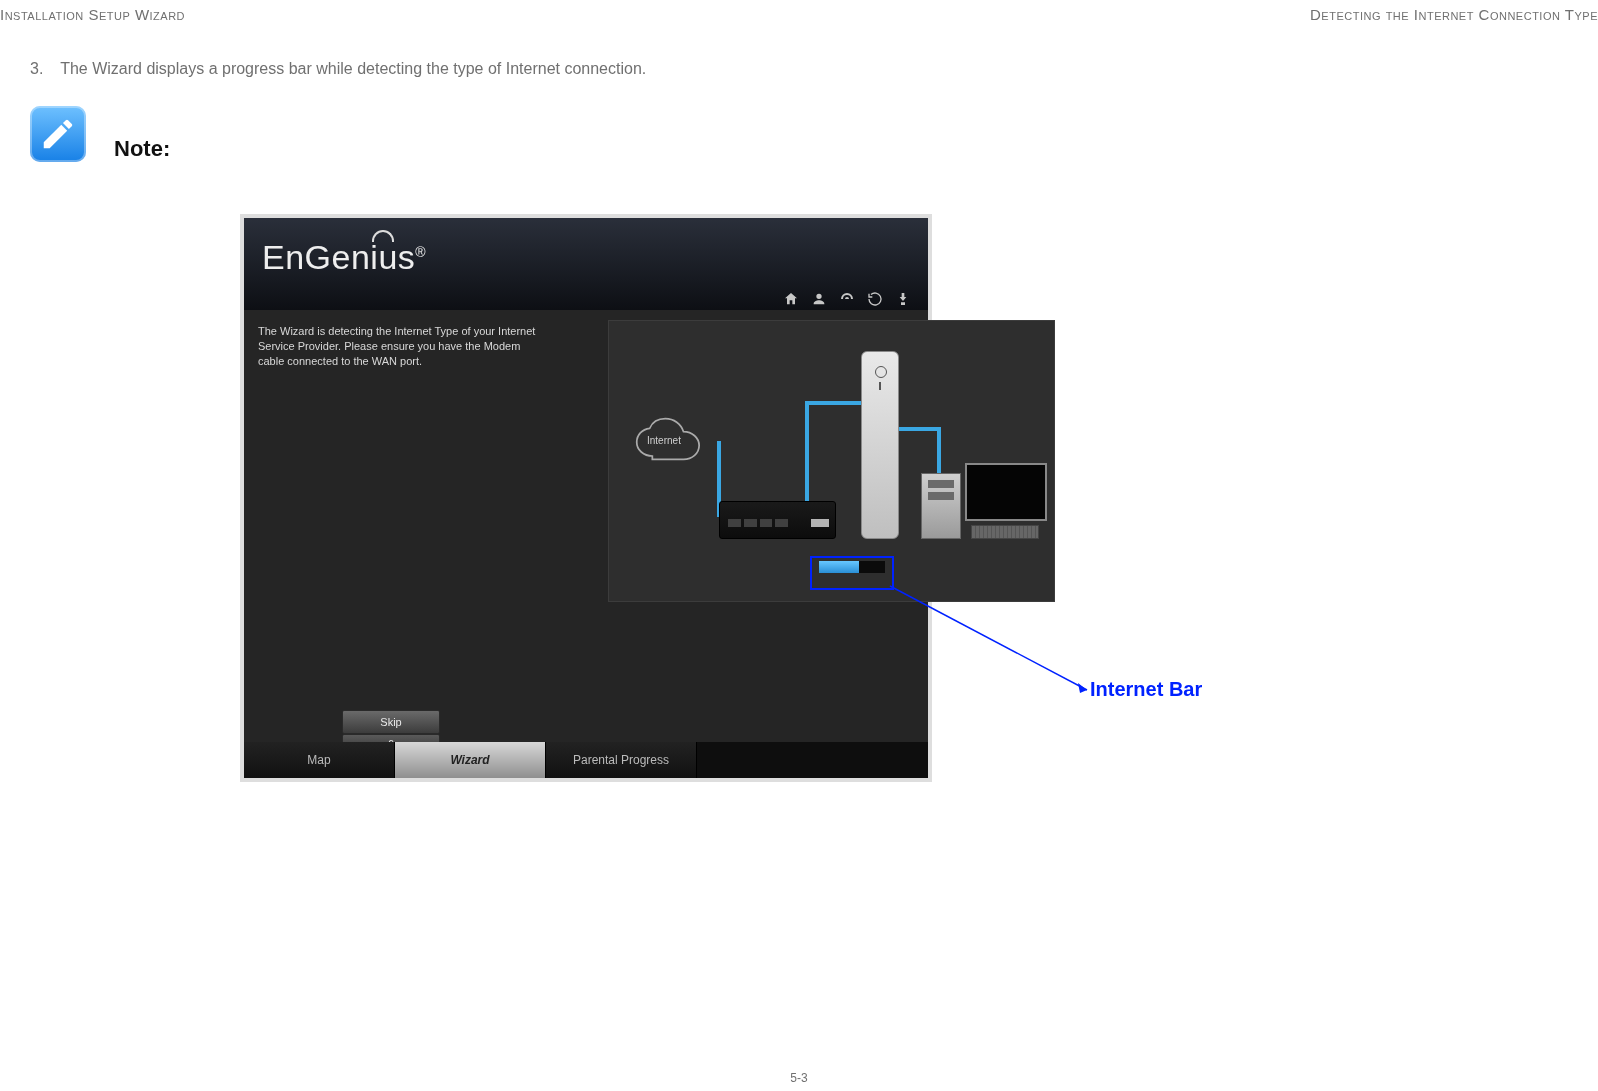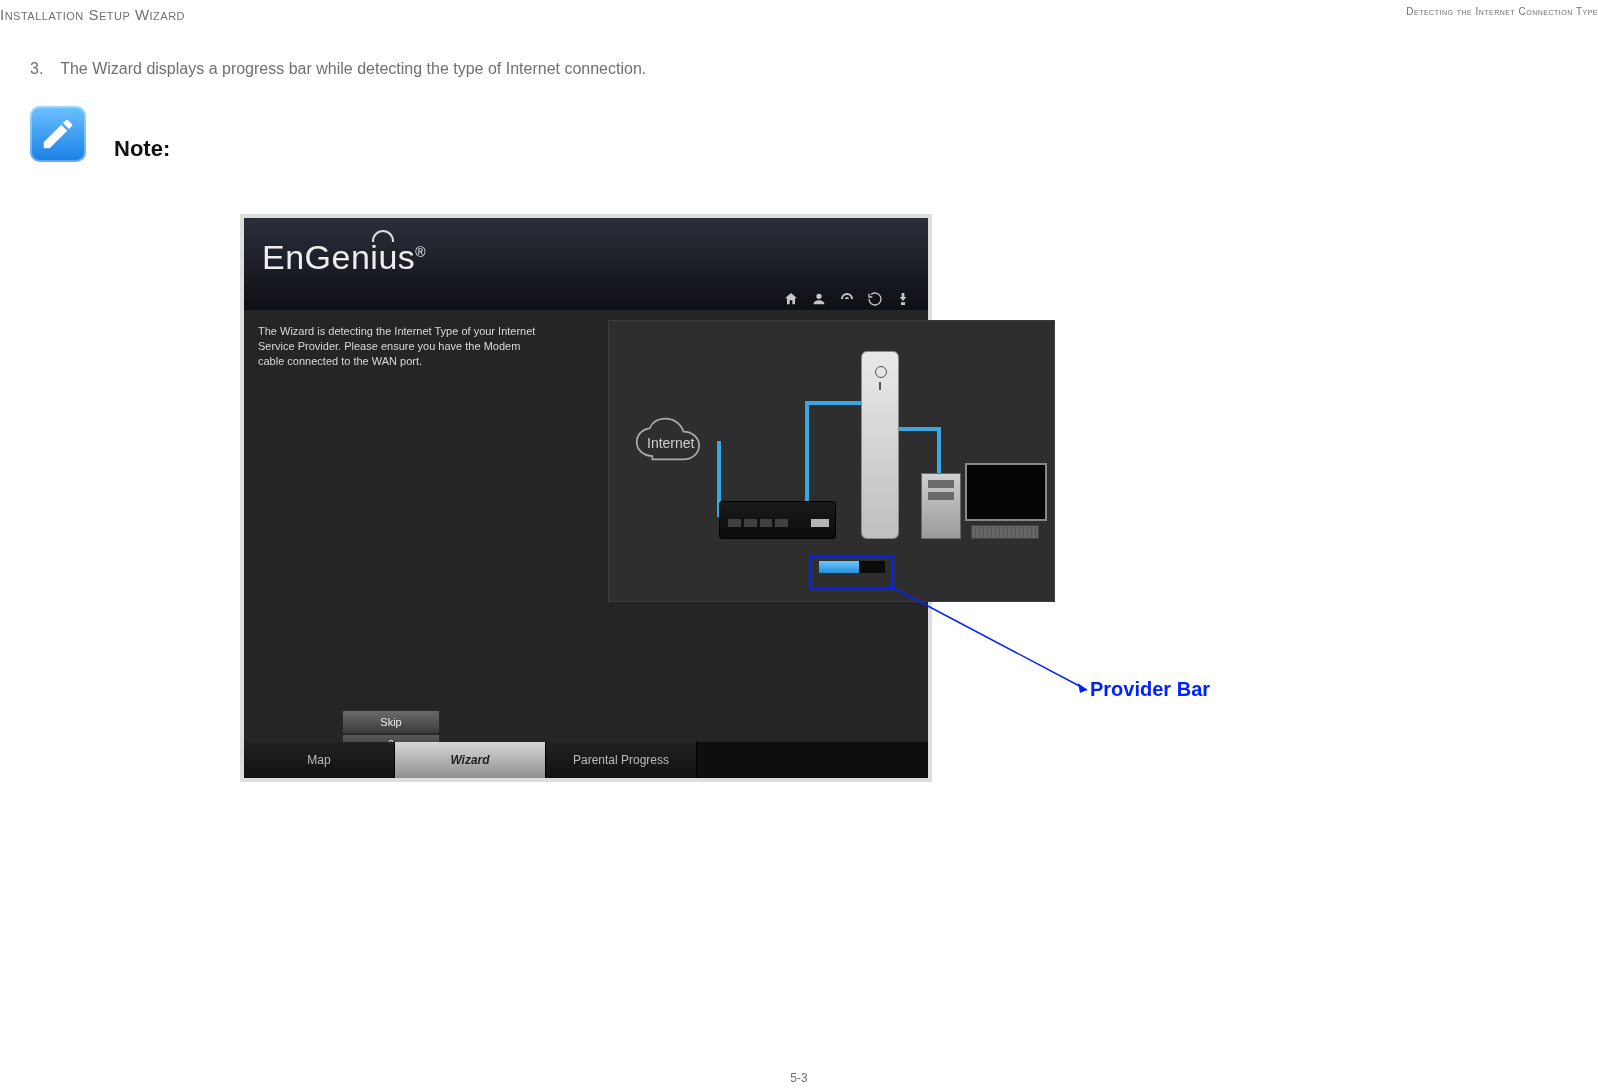--- a/index.html
+++ b/index.html
@@ -19,21 +19,21 @@
     left: 0px;
     font-size: 15px;
     font-variant: small-caps;
     letter-spacing: 0.5px;
     color: #707070;
   }
   .page-header-right {
     position: absolute;
     top: 6px;
     right: 0px;
-    font-size: 10px;
+    font-size: 15px;
     font-variant: small-caps;
     letter-spacing: 0.5px;
     color: #707070;
     text-align: right;
   }
 
   .step-line {
     position: absolute;
     top: 60px;
     left: 30px;
@@ -169,21 +169,21 @@
     top: 96px;
     width: 90px;
     height: 52px;
   }
   .cloud svg { width: 100%; height: 100%; }
   .cloud-label {
     position: absolute;
     left: 38px;
     top: 114px;
     color: #cfcfcf;
-    font-size: 14px;
+    font-size: 10px;
   }
 
   
   .router {
     position: absolute;
     left: 110px;
     top: 180px;
     width: 115px;
     height: 36px;
     background: linear-gradient(#1a1a1a, #0c0c0c);
@@ -520,15 +520,15 @@
   </div>
 </div>
 
 <div class="highlight-box" style="left:810px; top:556px; width:80px; height:30px;"></div>
 
 <svg class="overlay-svg">
   <line x1="890" y1="586" x2="1087" y2="690" stroke="#0022ff" stroke-width="1.5"></line>
   <polygon points="1087,690 1078,683 1080,693" fill="#0022ff"></polygon>
 </svg>
 
-<div class="callout-label" style="left:1090px; top:678px;">Provider Bar</div>
+<div class="callout-label" style="left:1090px; top:678px;">Internet Bar</div>
 
 <div class="page-number">5-3</div>
 
 </body></html>

